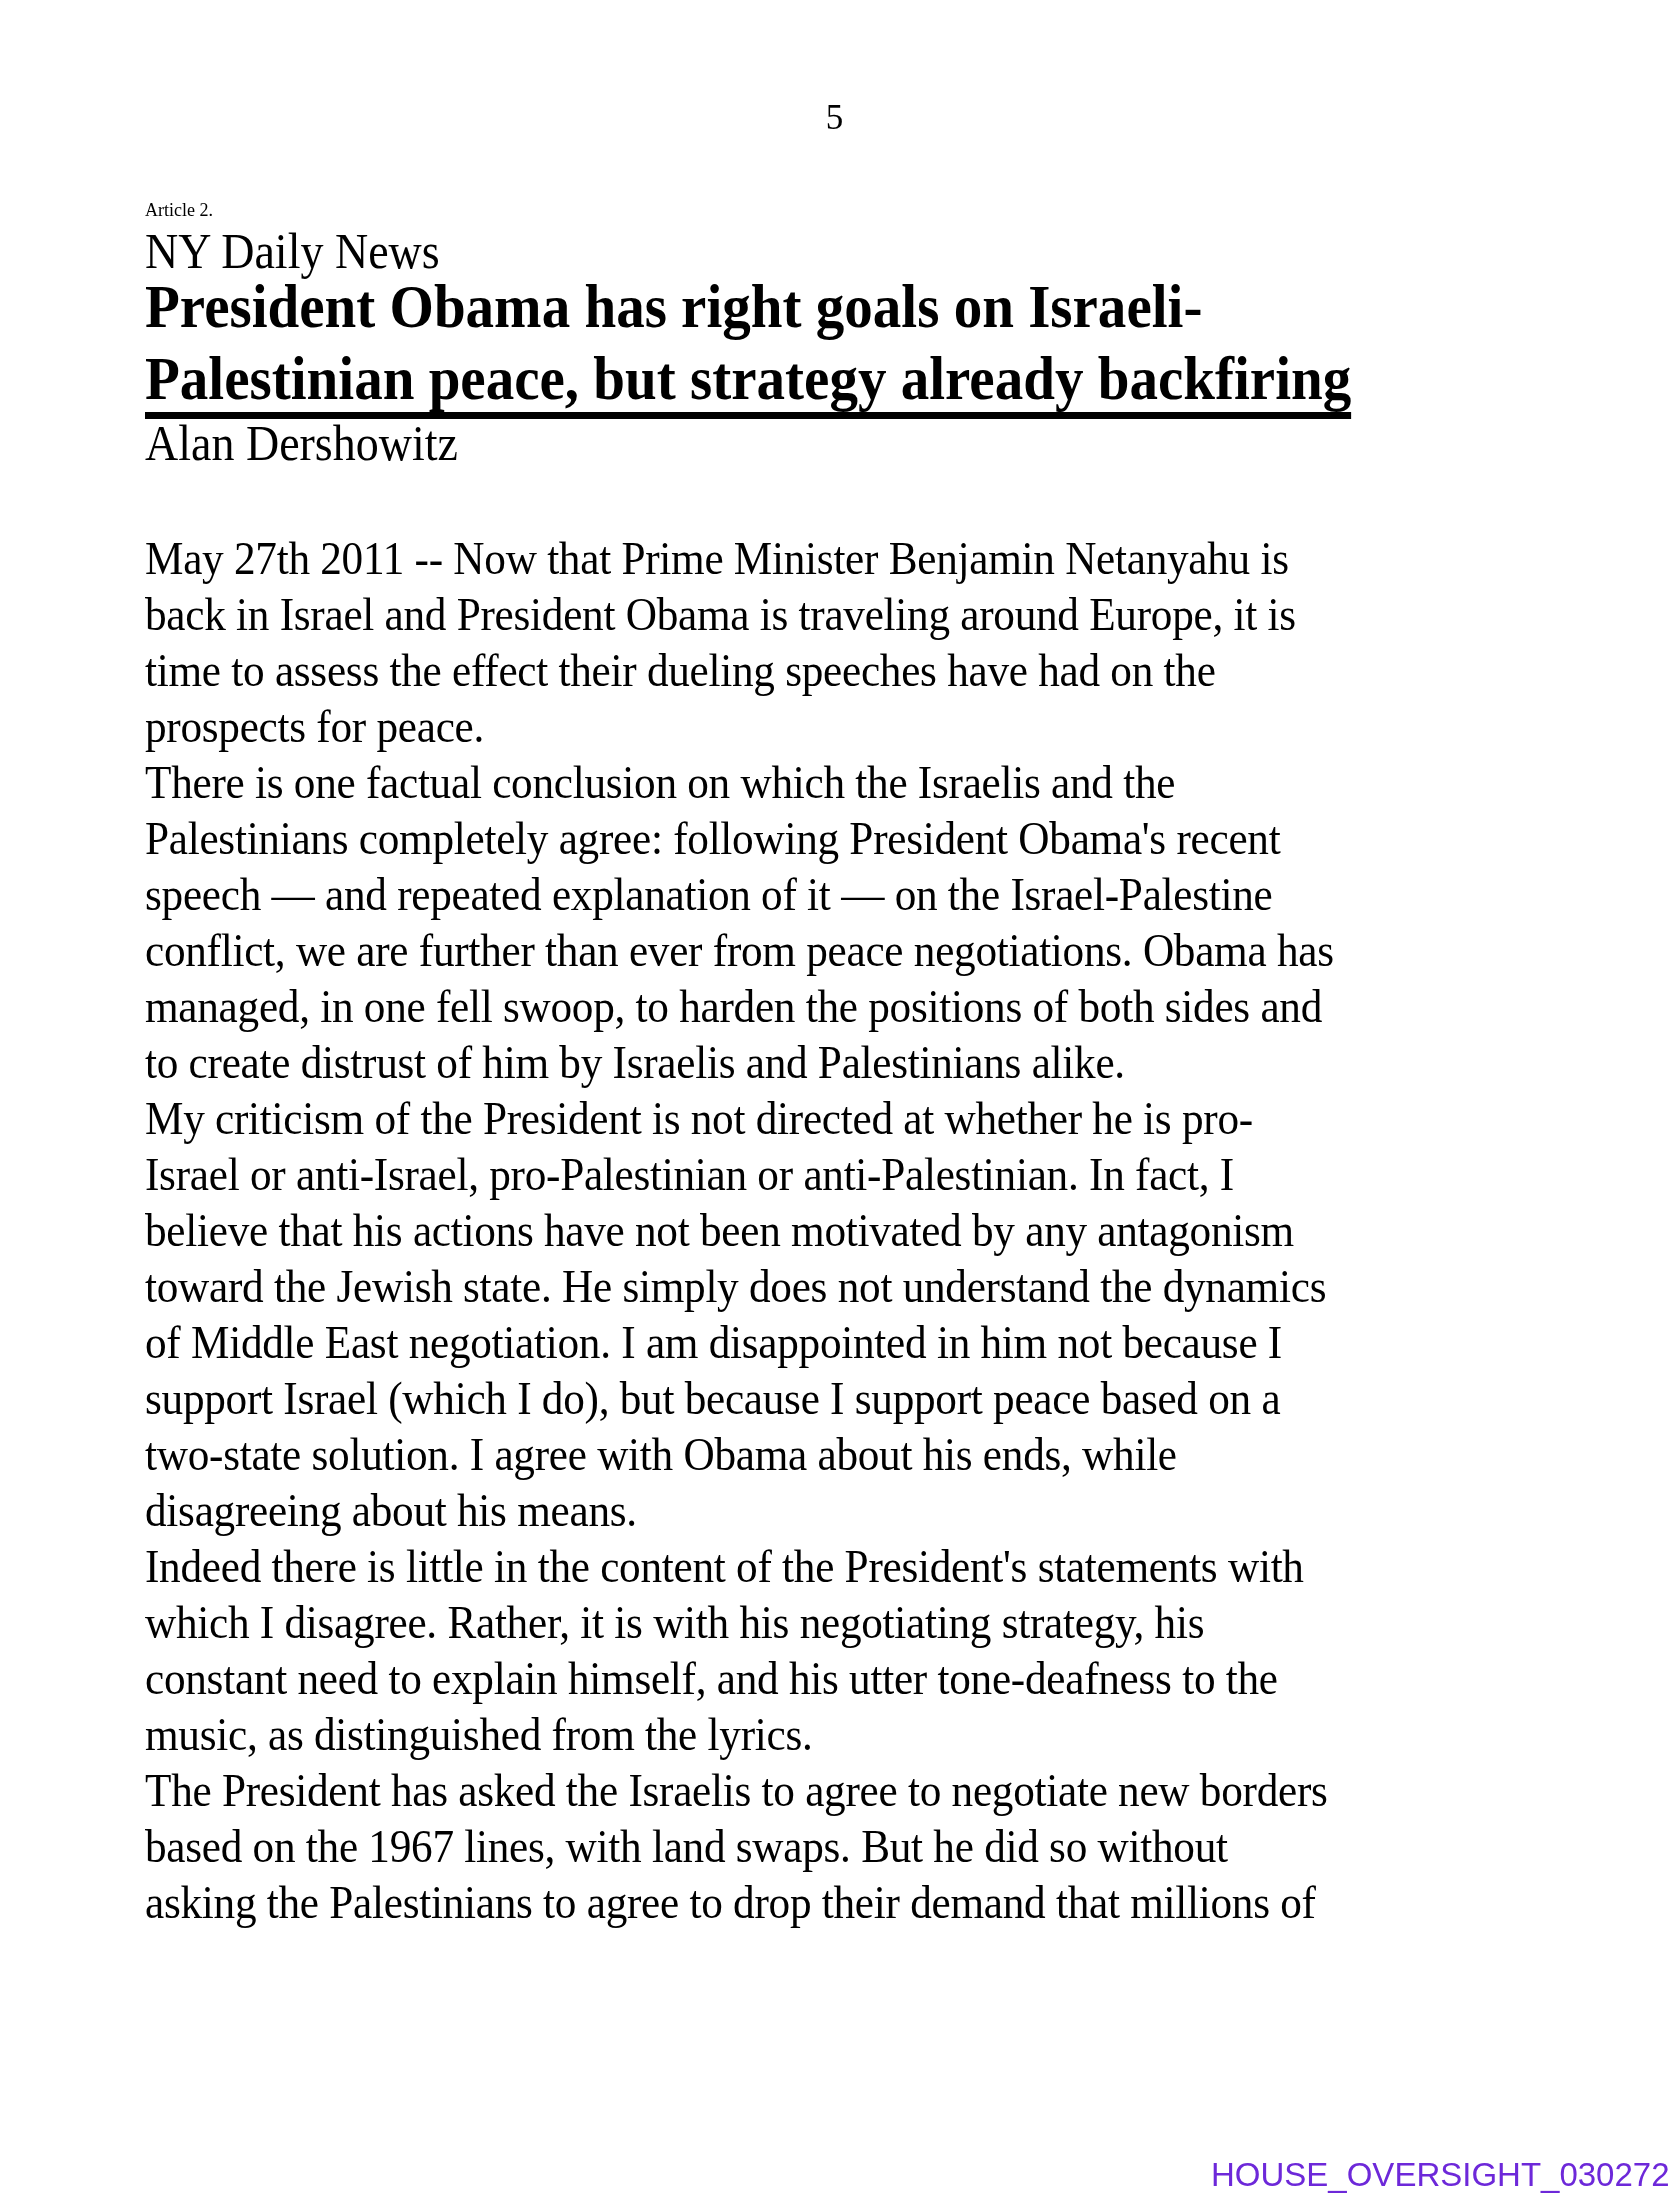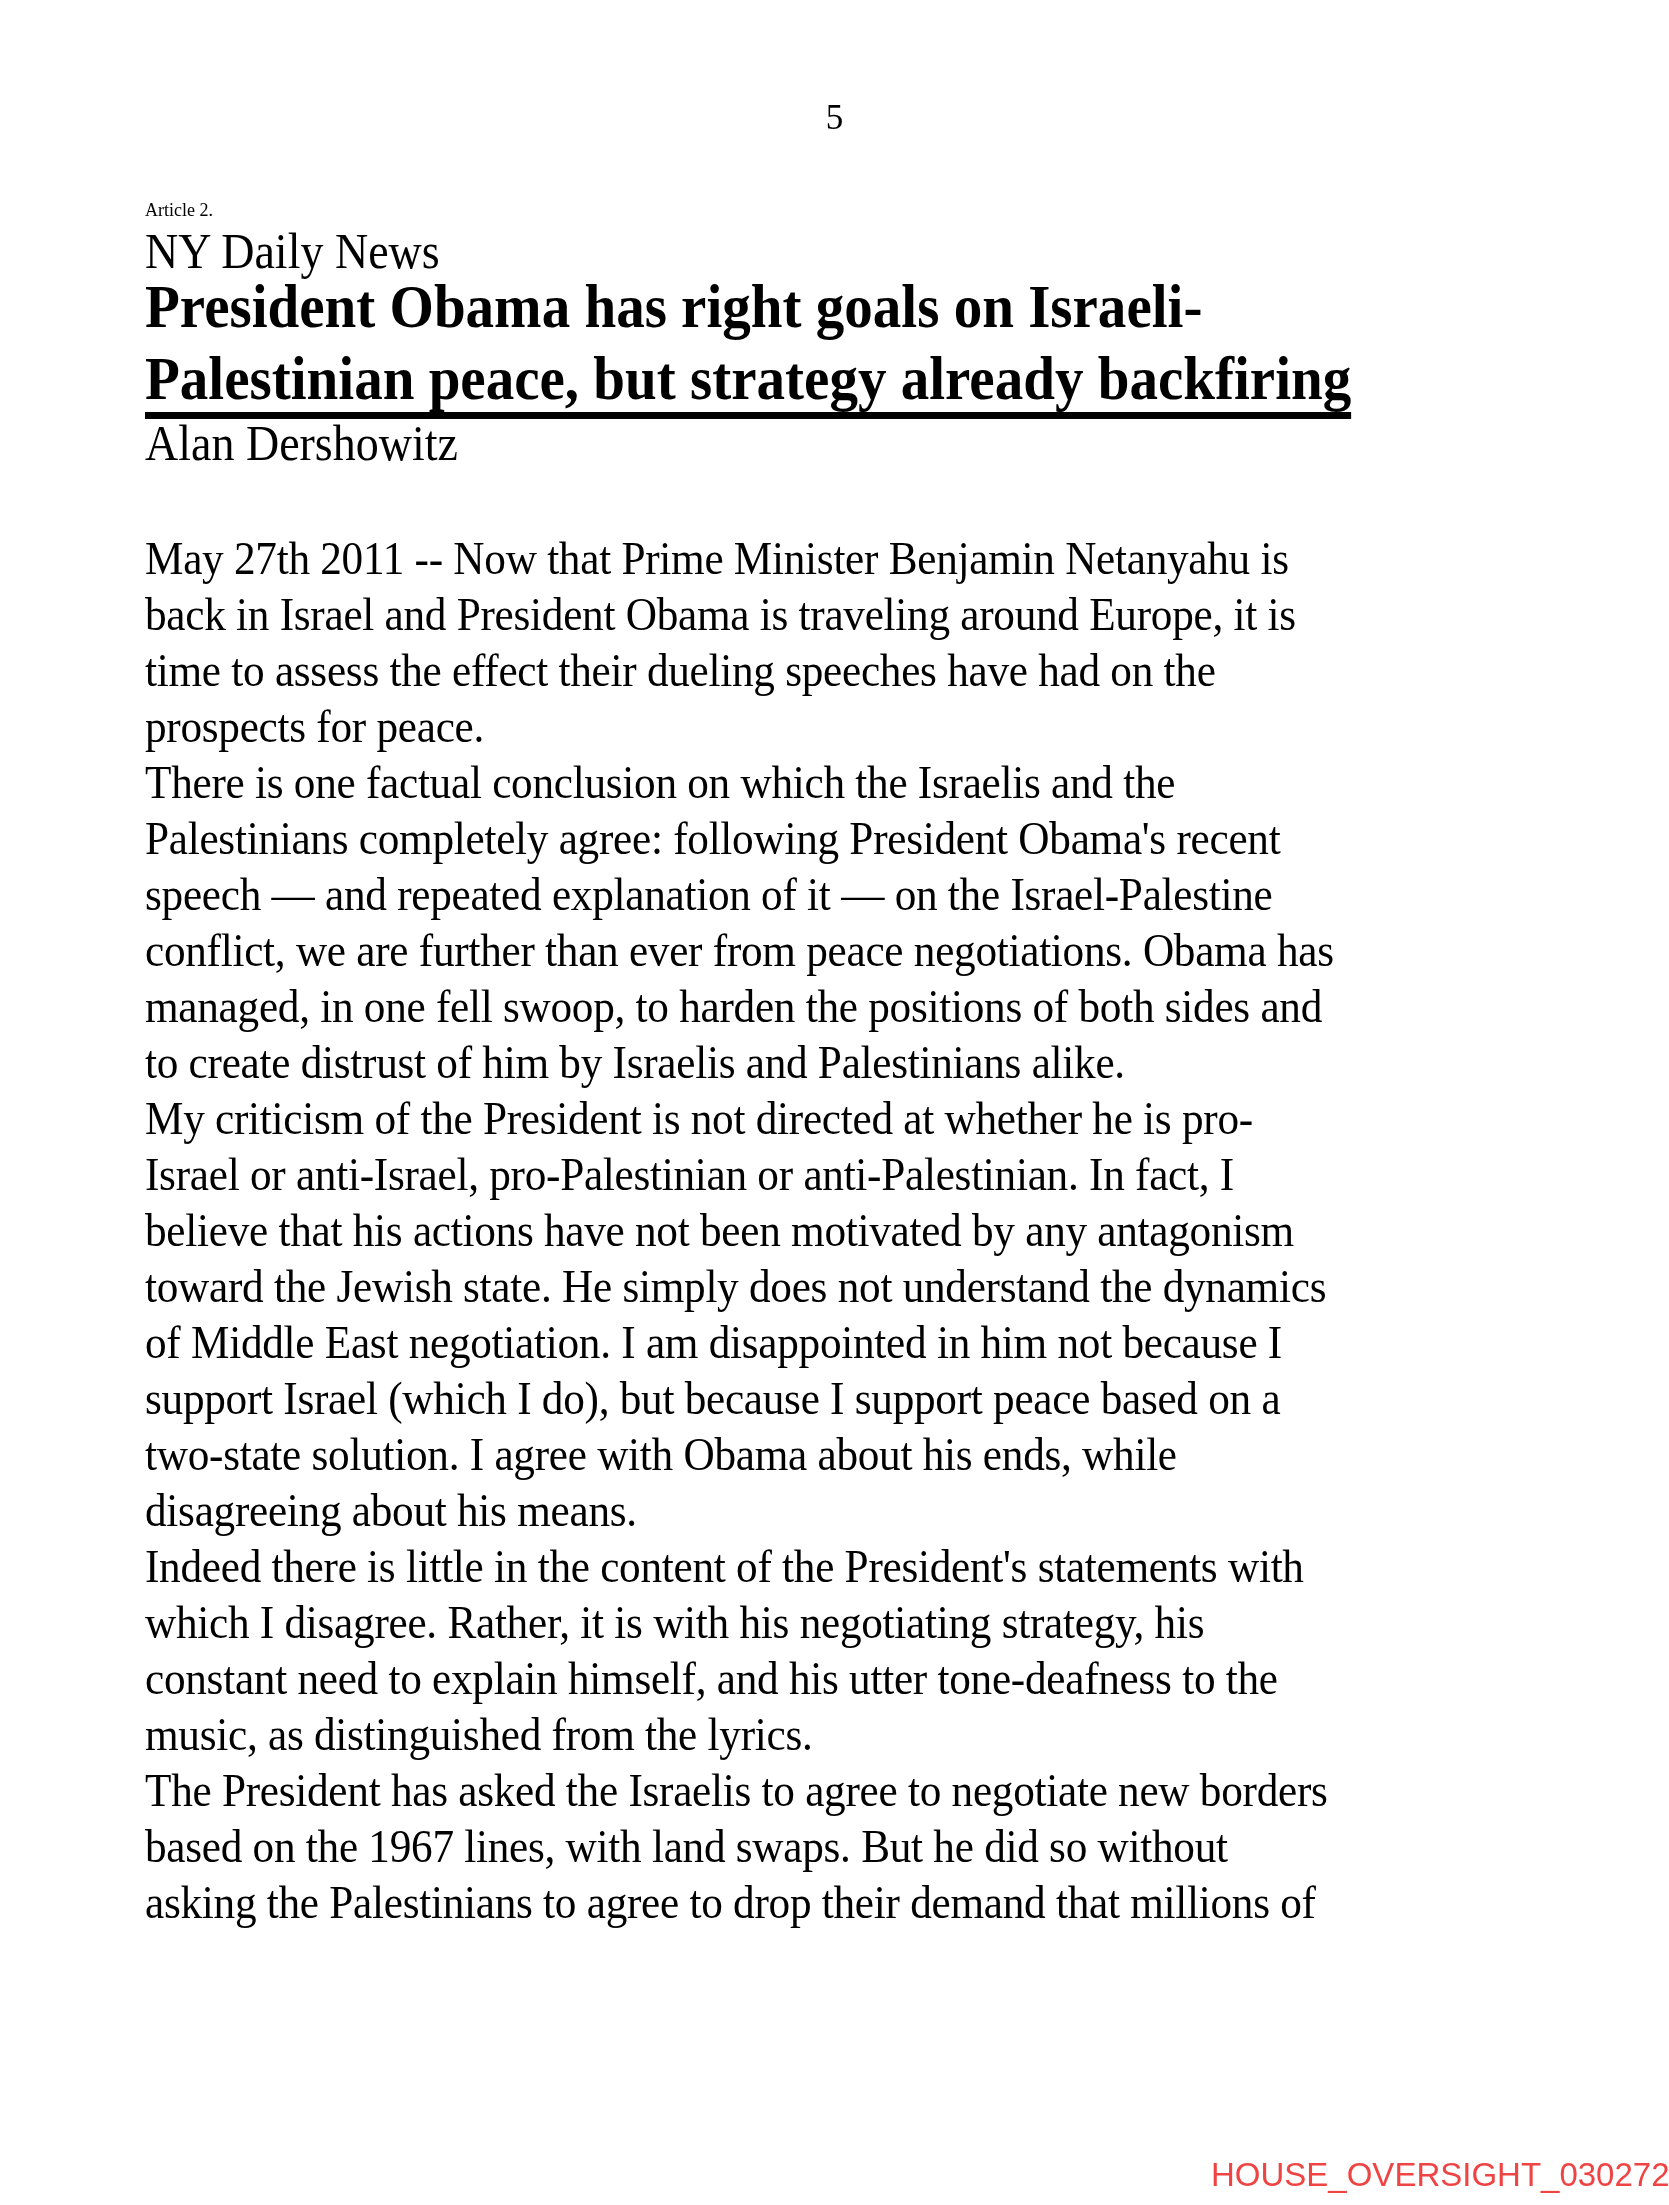--- a/index.html
+++ b/index.html
@@ -84,21 +84,21 @@
     height: 56px;
   }
   .footer-bates {
     position: absolute;
     left: 1211px;
     top: 2156px;
     font-family: "Liberation Sans", sans-serif;
     font-size: 33px;
     line-height: 1.15;
     white-space: nowrap;
-    color: #ef4444;
+    color: #6d28d9;
   }
 </style>
 </head>
 <body>
 
 <div class="page">
 
   <div class="page-number">5</div>
 
   <div class="content">

